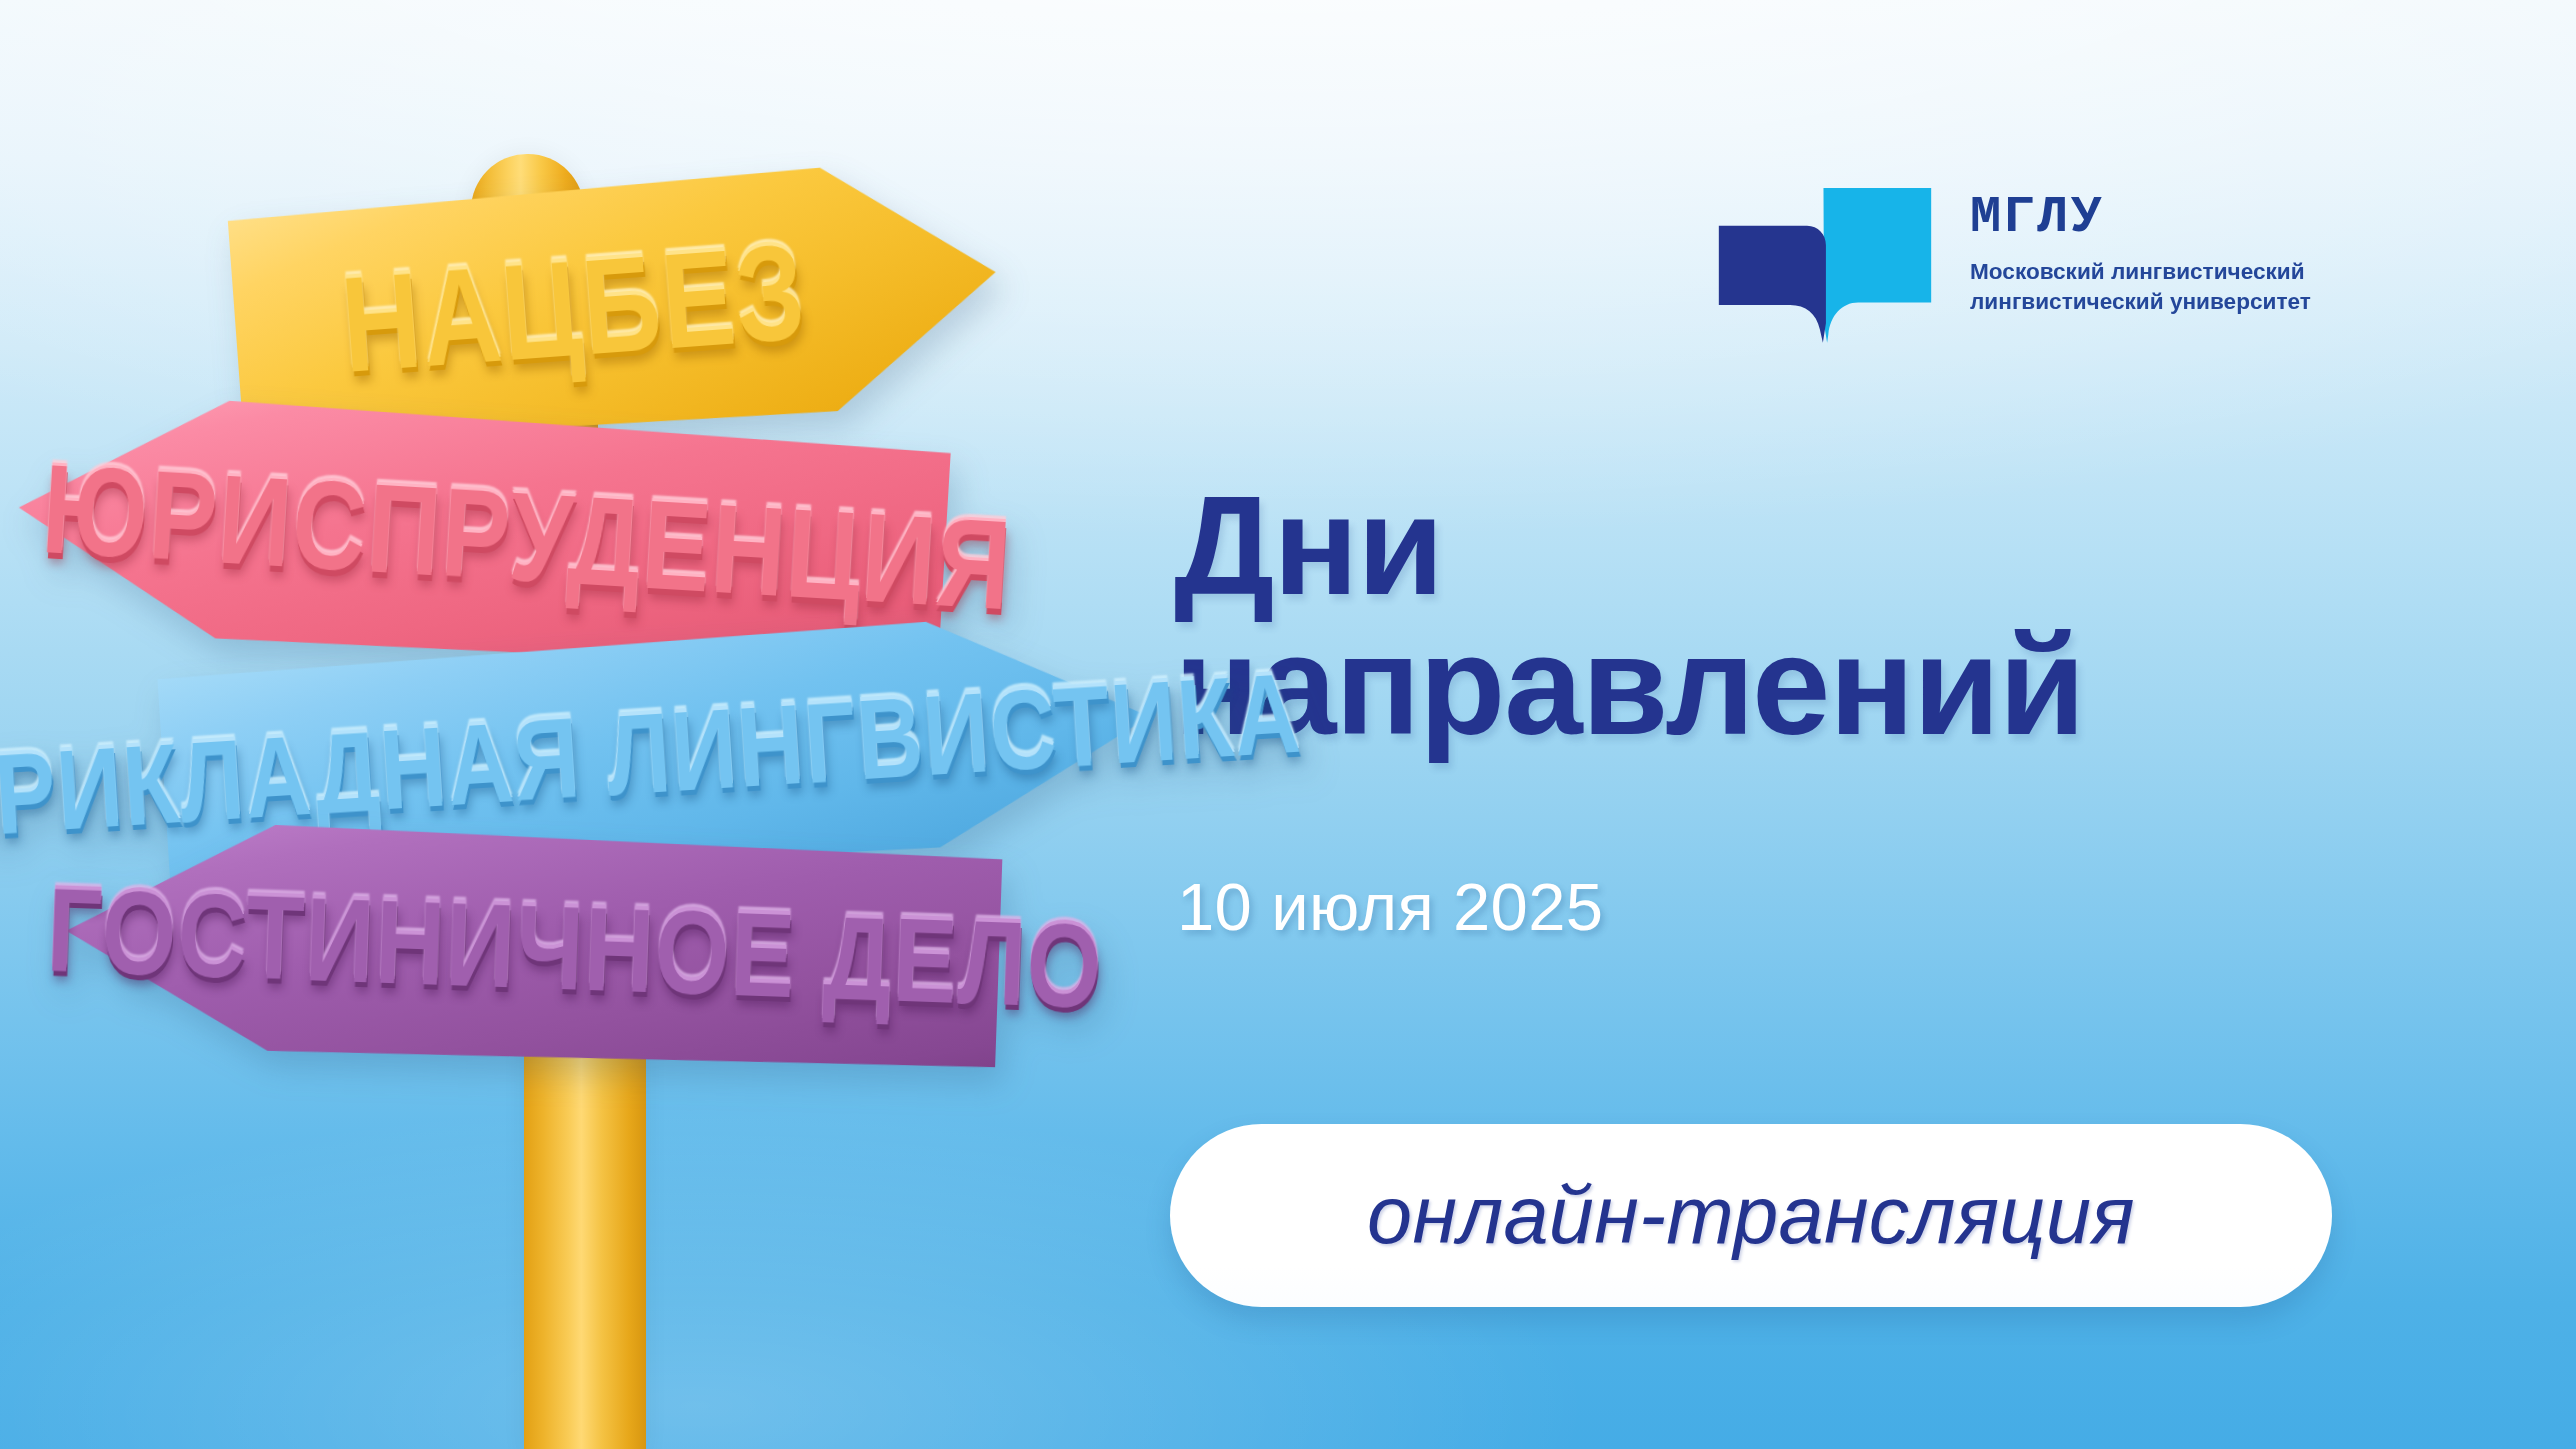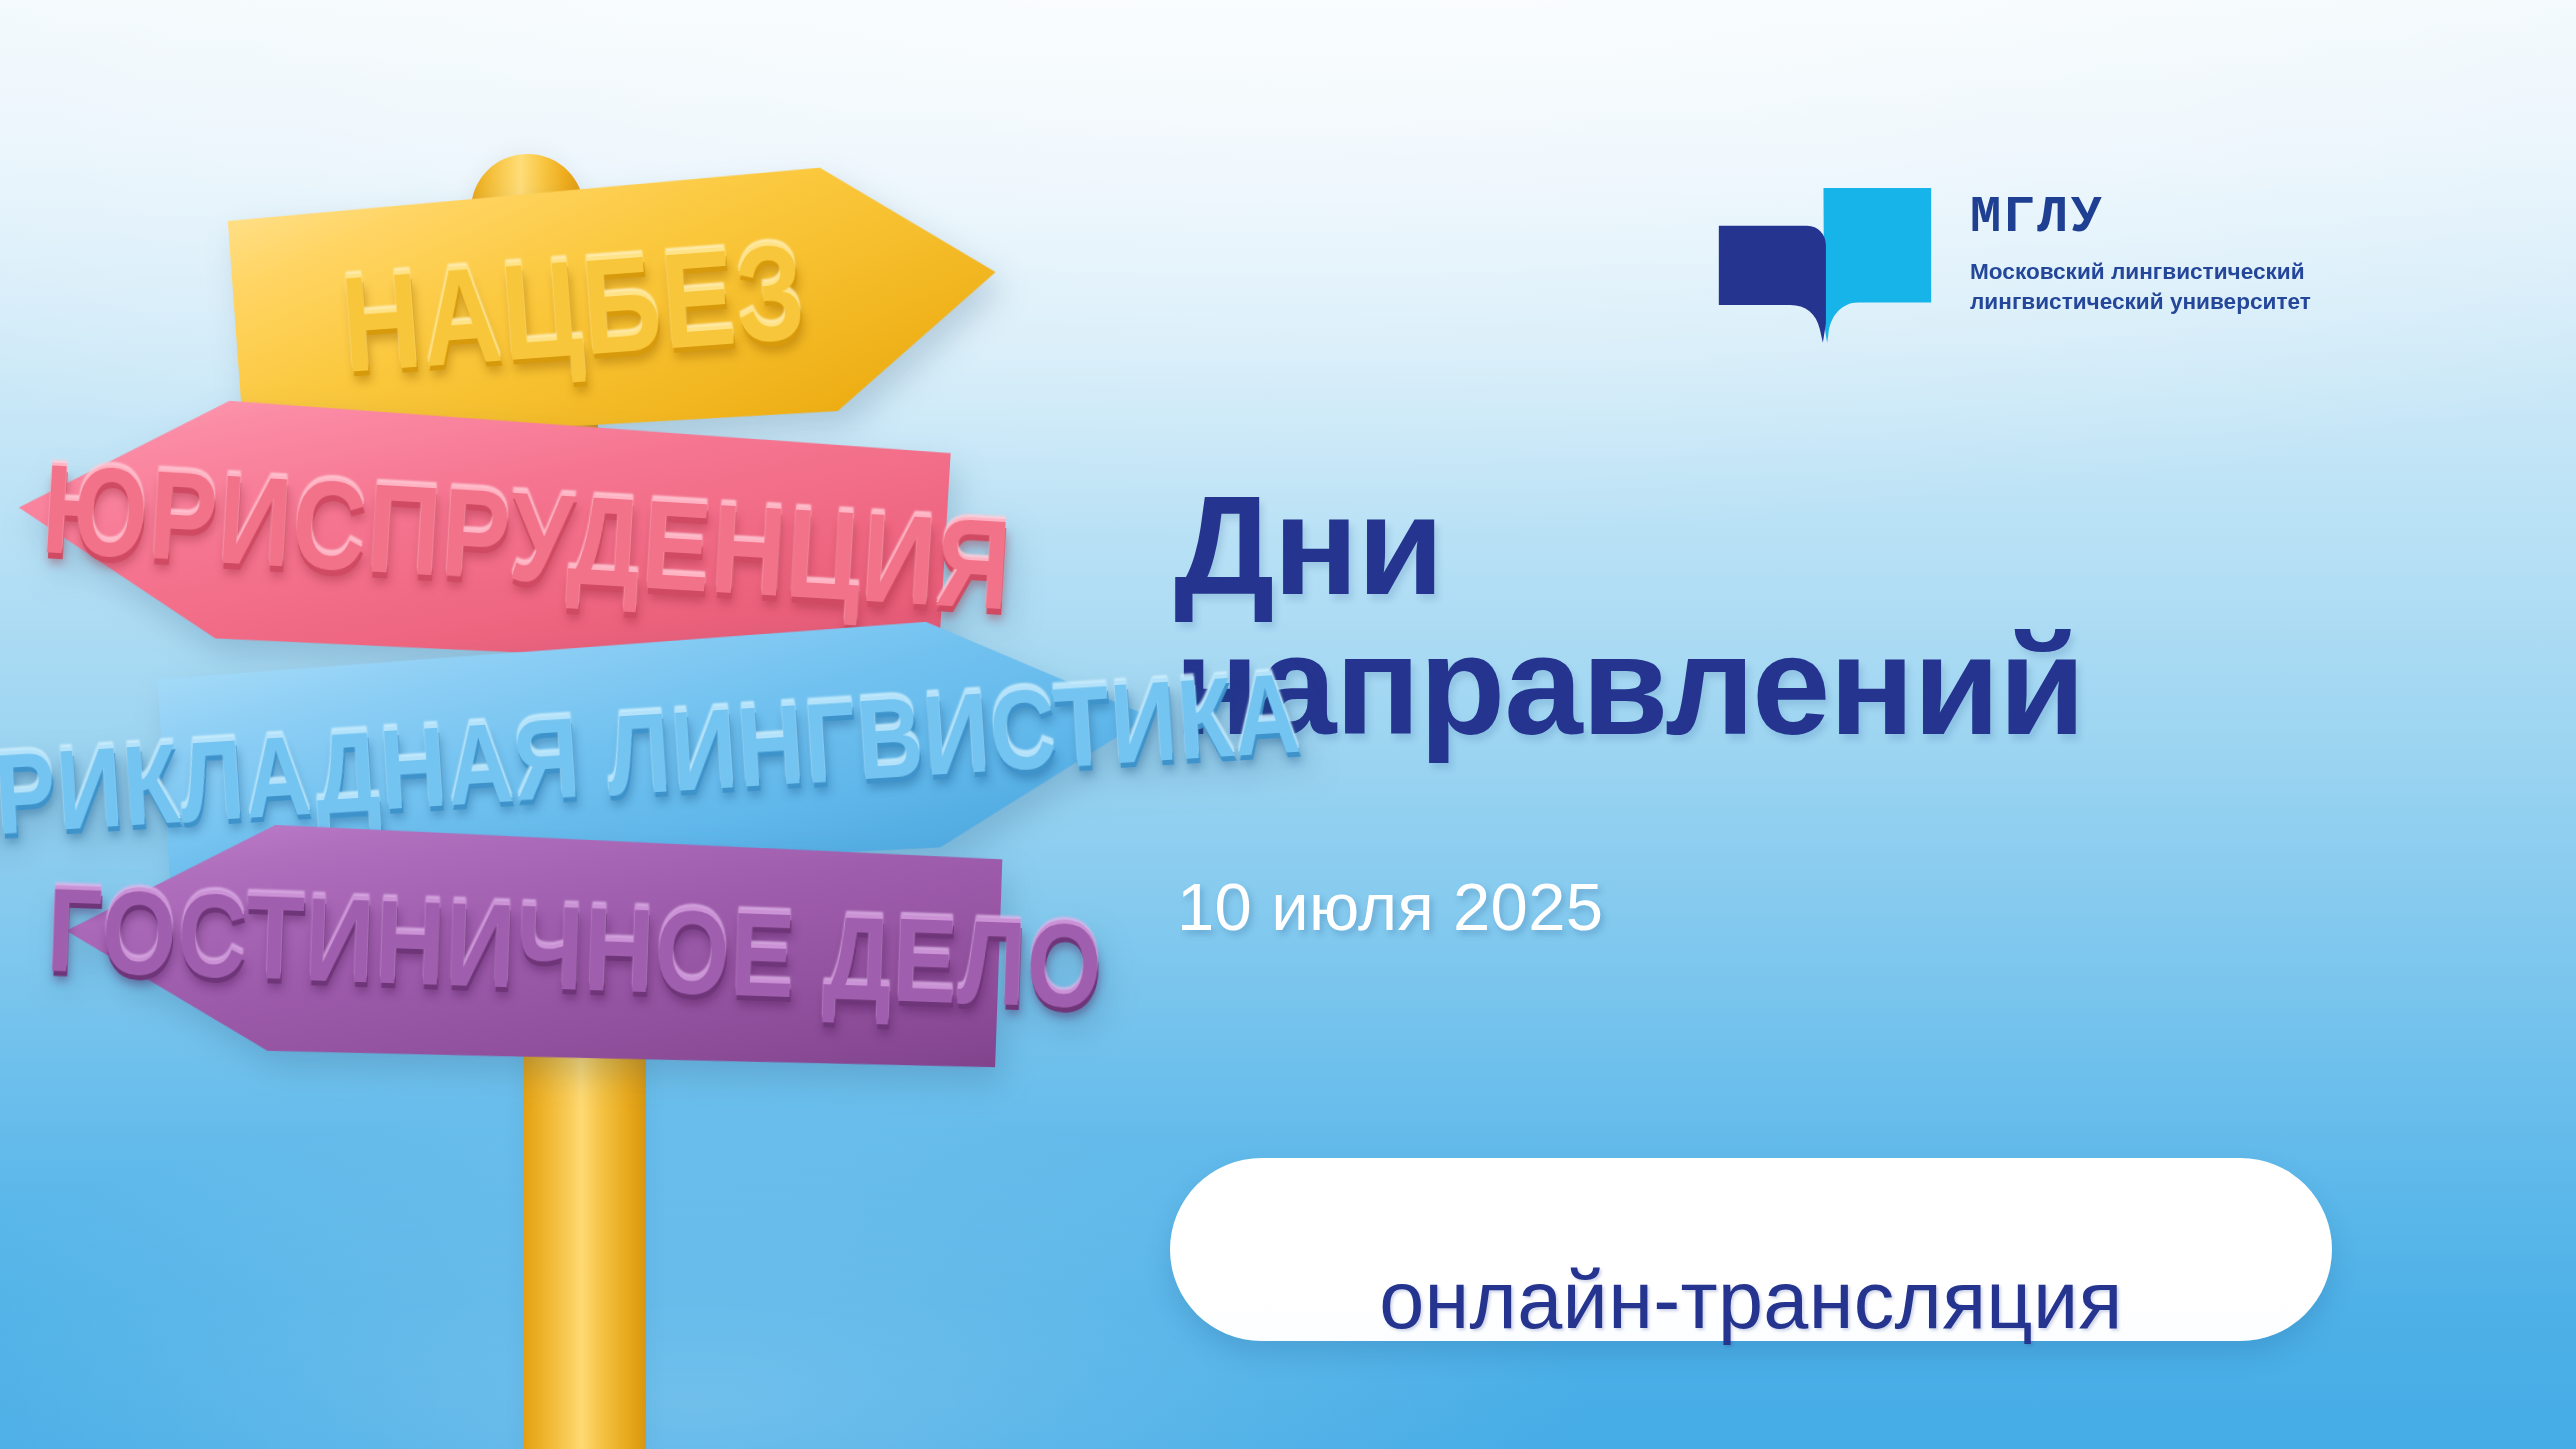--- a/index.html
+++ b/index.html
@@ -288,30 +288,31 @@
     letter-spacing: 0.005em;
     line-height: 1;
     font-family: "Liberation Sans", "DejaVu Sans", sans-serif;
     text-shadow: 3px 4.3px 6.1px rgba(40,95,150,0.30);
   }
 
   
   .cta {
     position: absolute;
     left: 1170px;
-    top: 1158px;
+    top: 1124px;
     width: 1162px;
     height: 183px;
     border-radius: 98px;
     background: linear-gradient(180deg, #ffffff 0%, #ffffff 78%, #fbfdff 100%);
     display: flex;
-    align-items: flex-end;
+    align-items: center;
     justify-content: center;
     box-shadow: 0 13.4px 25.6px rgba(30,85,140,0.20);
     cursor: pointer;
+    font-style: italic;
   }
   .cta-label {
     font-size: 81px;
     font-weight: 400;
     color: #24348f;
     letter-spacing: 0.004em;
     line-height: 1;
     white-space: nowrap;
     font-family: "Liberation Sans", "DejaVu Sans", sans-serif;
     text-shadow: 1.8px 2.4px 3px rgba(35,60,150,0.22);

